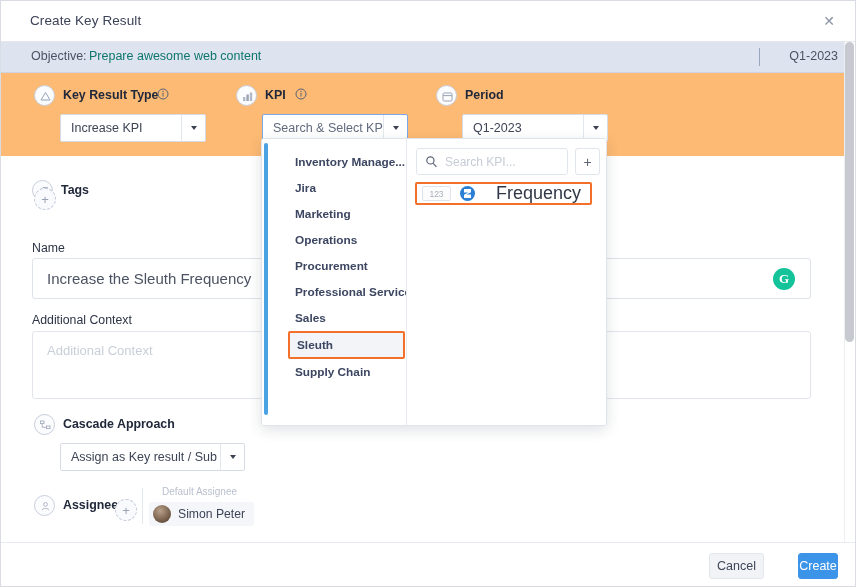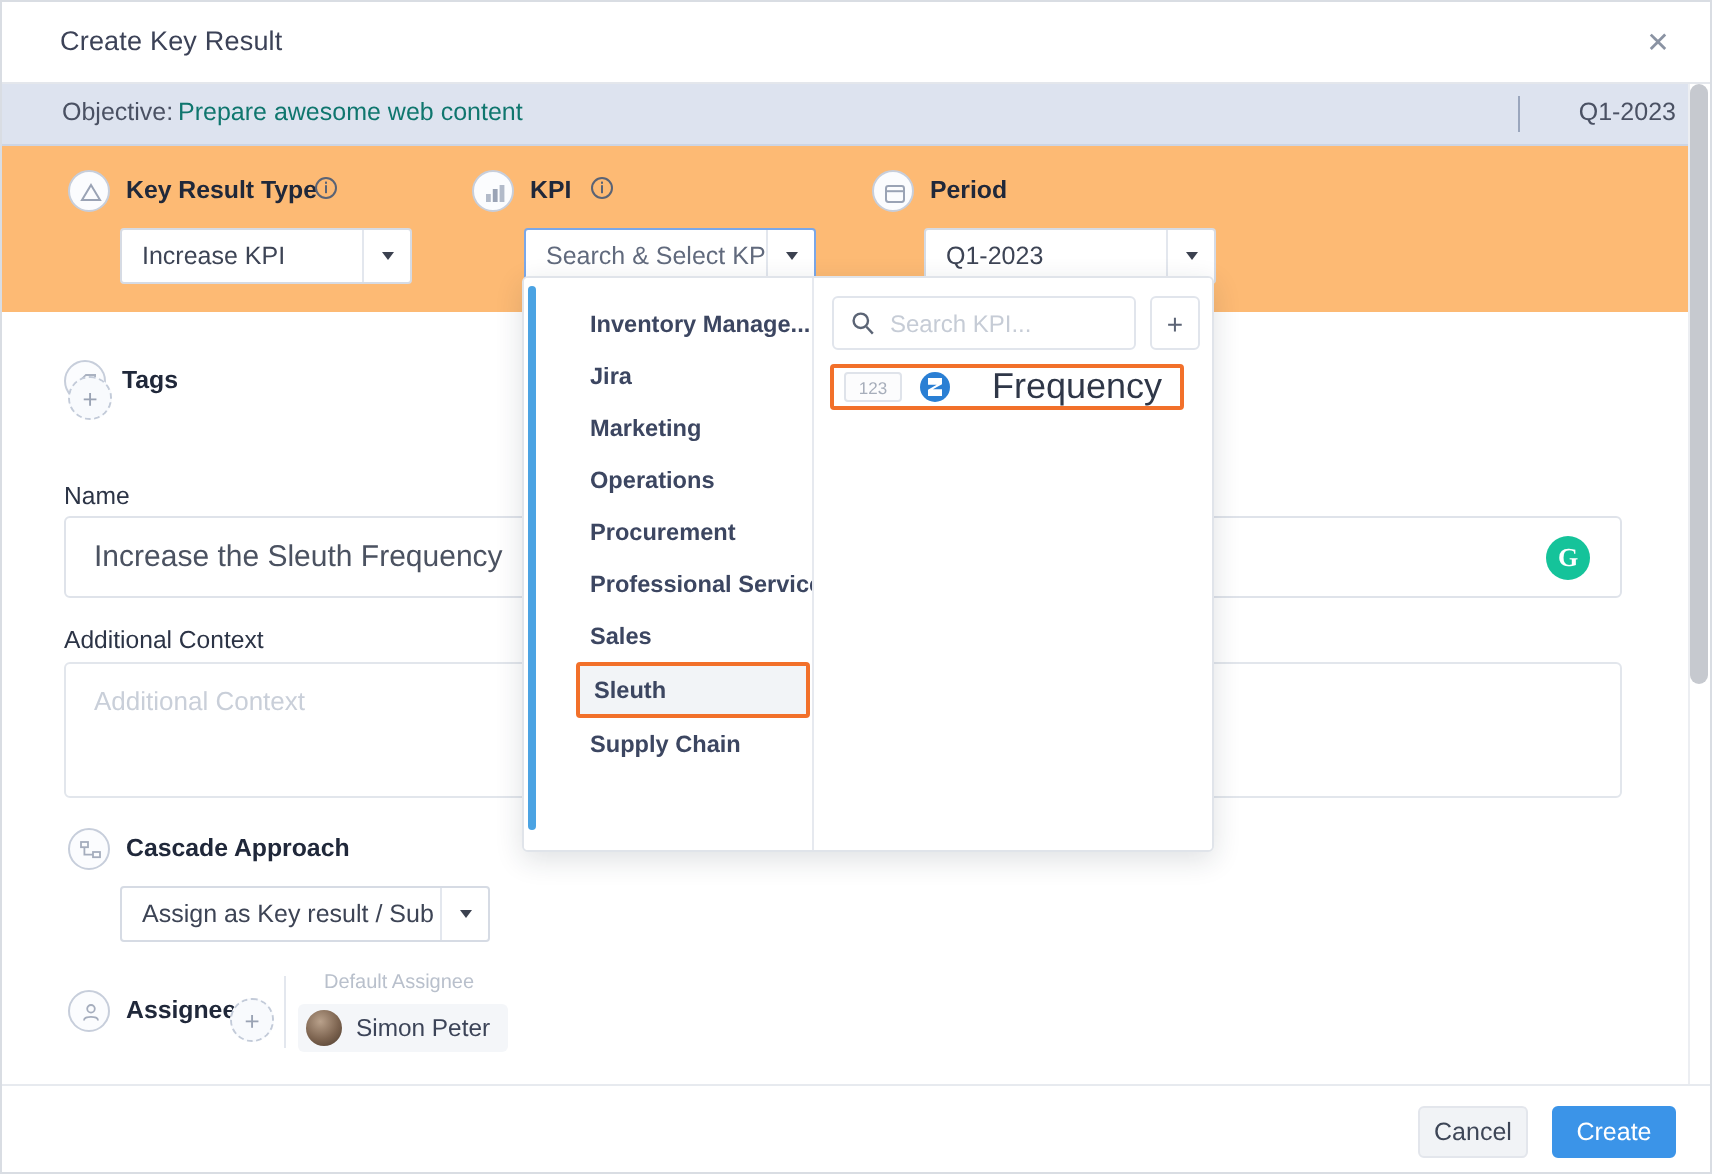--- a/index.html
+++ b/index.html
@@ -191,21 +191,21 @@
     position: absolute; top: 10px; height: 26px;
     border-radius: 3px; font-size: 12.5px;
     display: flex; align-items: center; justify-content: center;
     cursor: pointer;
   }
   .btn-cancel {
     right: 93px; width: 55px;
     background: #f1f3f6; color: #3e4657; border: 1px solid #e3e6ec;
   }
   .btn-create {
-    right: 19px; width: 62px;
+    right: 19px; width: 40px;
     background: #3b94e8; color: #ffffff; border: 1px solid #3b94e8;
   }
 
   
   .dd-panel {
     position: absolute; left: 260px; top: 137px;
     width: 346px; height: 288px;
     background: #ffffff;
     border: 1px solid #e0e4ea;
     border-radius: 3px;

